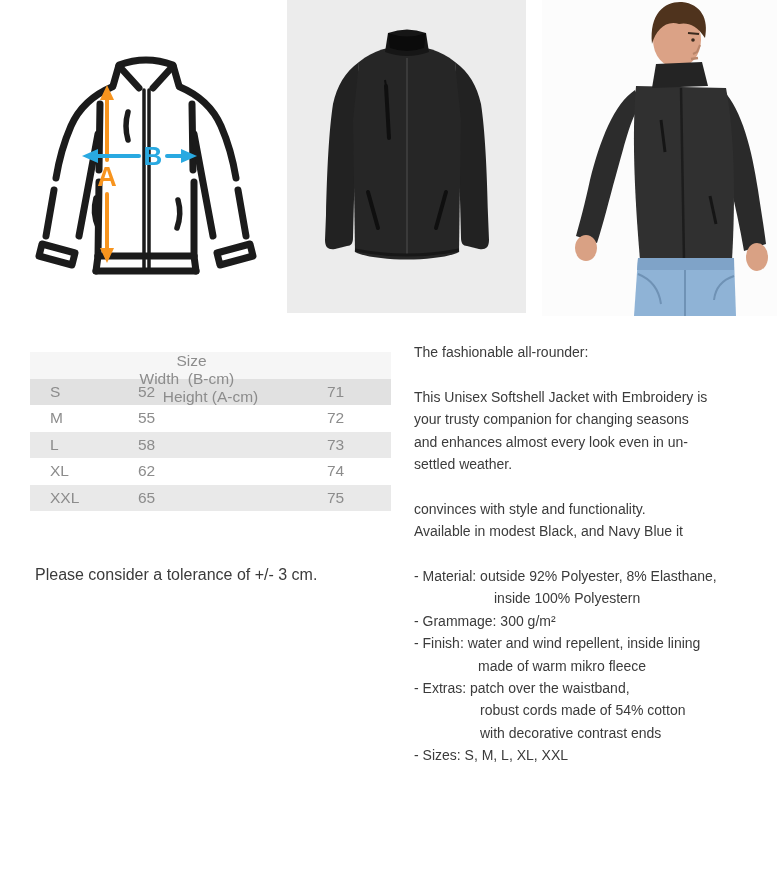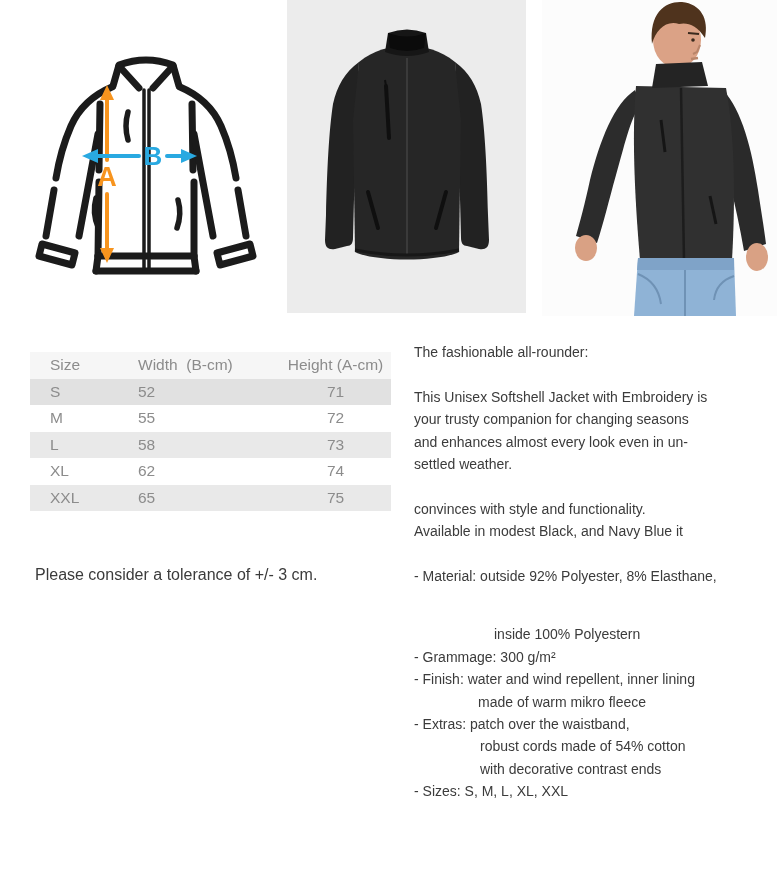--- a/index.html
+++ b/index.html
@@ -14,32 +14,32 @@
   #product-photo{left:287px;top:0;width:239px;height:313px;background:#ececec;}
   #model-photo{left:542px;top:0;width:235px;height:316px;background:#fcfcfc;}
 
   
   #size-table{left:30px;top:352px;width:361px;font-size:15.5px;color:#8c8c8c;}
   .st-row{display:flex;align-items:center;height:26.5px;}
   .st-row > div{white-space:pre;}
   .st-c1{width:88px;padding-left:20px;}
   .st-c2{width:142px;}
   .st-c3{flex:1;text-align:center;}
-  .st-header{background:#f6f6f6;}
+  .st-header{background:#f6f6f6;flex-direction:column;}
   .st-dark{background:#e1e1e1;}
   .st-light{background:#e9e9e9;}
   .st-white{background:#ffffff;}
 
   
   #tolerance-note{left:35px;top:566px;font-size:16px;color:#3b3b3b;white-space:nowrap;}
 
   
   #description{left:414px;top:341px;width:360px;font-size:14px;line-height:22.4px;color:#3b3b3b;}
   .ln{min-height:22.4px;white-space:nowrap;}
-  .ind80{padding-left:80px;margin-top:36px;}
+  .ind80{padding-left:80px;}
   .ind64{padding-left:64px;}
   .ind66{padding-left:66px;}
 
   svg{display:block;}
 </style>
 </head>
 <body>
 
 <div class="abs" id="measurement-diagram">
   <svg width="244" height="232" viewBox="0 0 244 232">
@@ -197,19 +197,19 @@
   <div class="ln">your trusty companion for changing seasons</div>
   <div class="ln">and enhances almost every look even in un-</div>
   <div class="ln">settled weather.</div>
   <div class="ln"></div>
   <div class="ln">convinces with style and functionality.</div>
   <div class="ln">Available in modest Black, and Navy Blue it</div>
   <div class="ln"></div>
   <div class="ln">- Material: outside 92% Polyester, 8% Elasthane,</div>
   <div class="ln ind80">inside 100% Polyestern</div>
   <div class="ln">- Grammage: 300 g/m²</div>
-  <div class="ln">- Finish: water and wind repellent, inner lining</div>
+  <div class="ln">- Finish: water and wind repellent, inside lining</div>
   <div class="ln ind64">made of warm mikro fleece</div>
   <div class="ln">- Extras: patch over the waistband,</div>
   <div class="ln ind66">robust cords made of 54% cotton</div>
   <div class="ln ind66">with decorative contrast ends</div>
   <div class="ln">- Sizes: S, M, L, XL, XXL</div>
 </div>
 
 </body></html>

